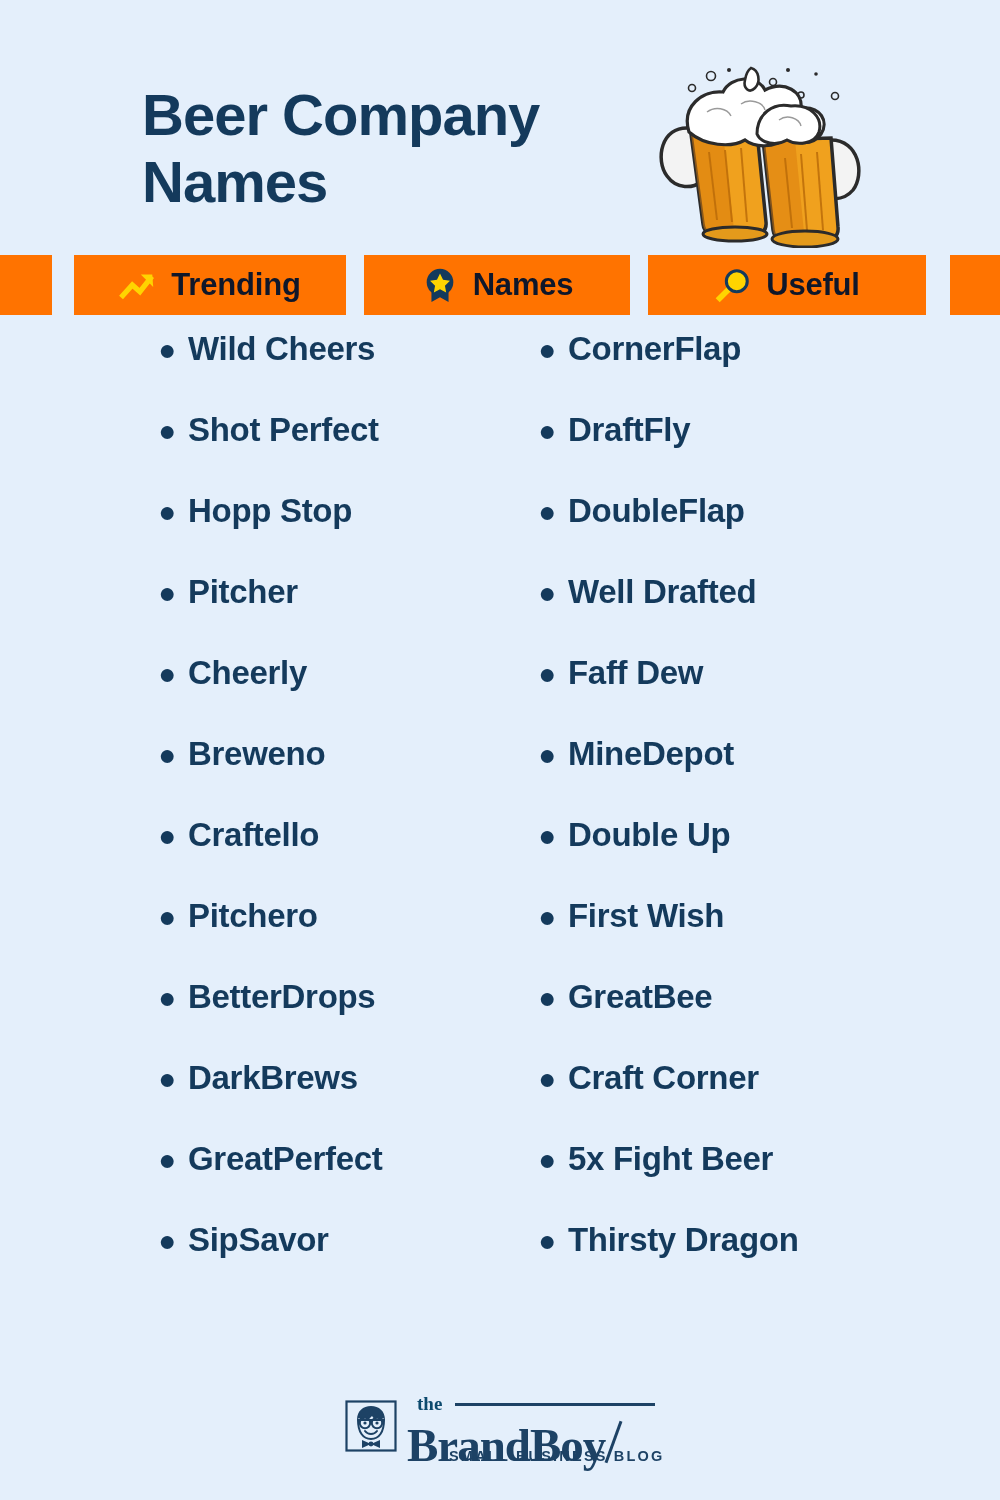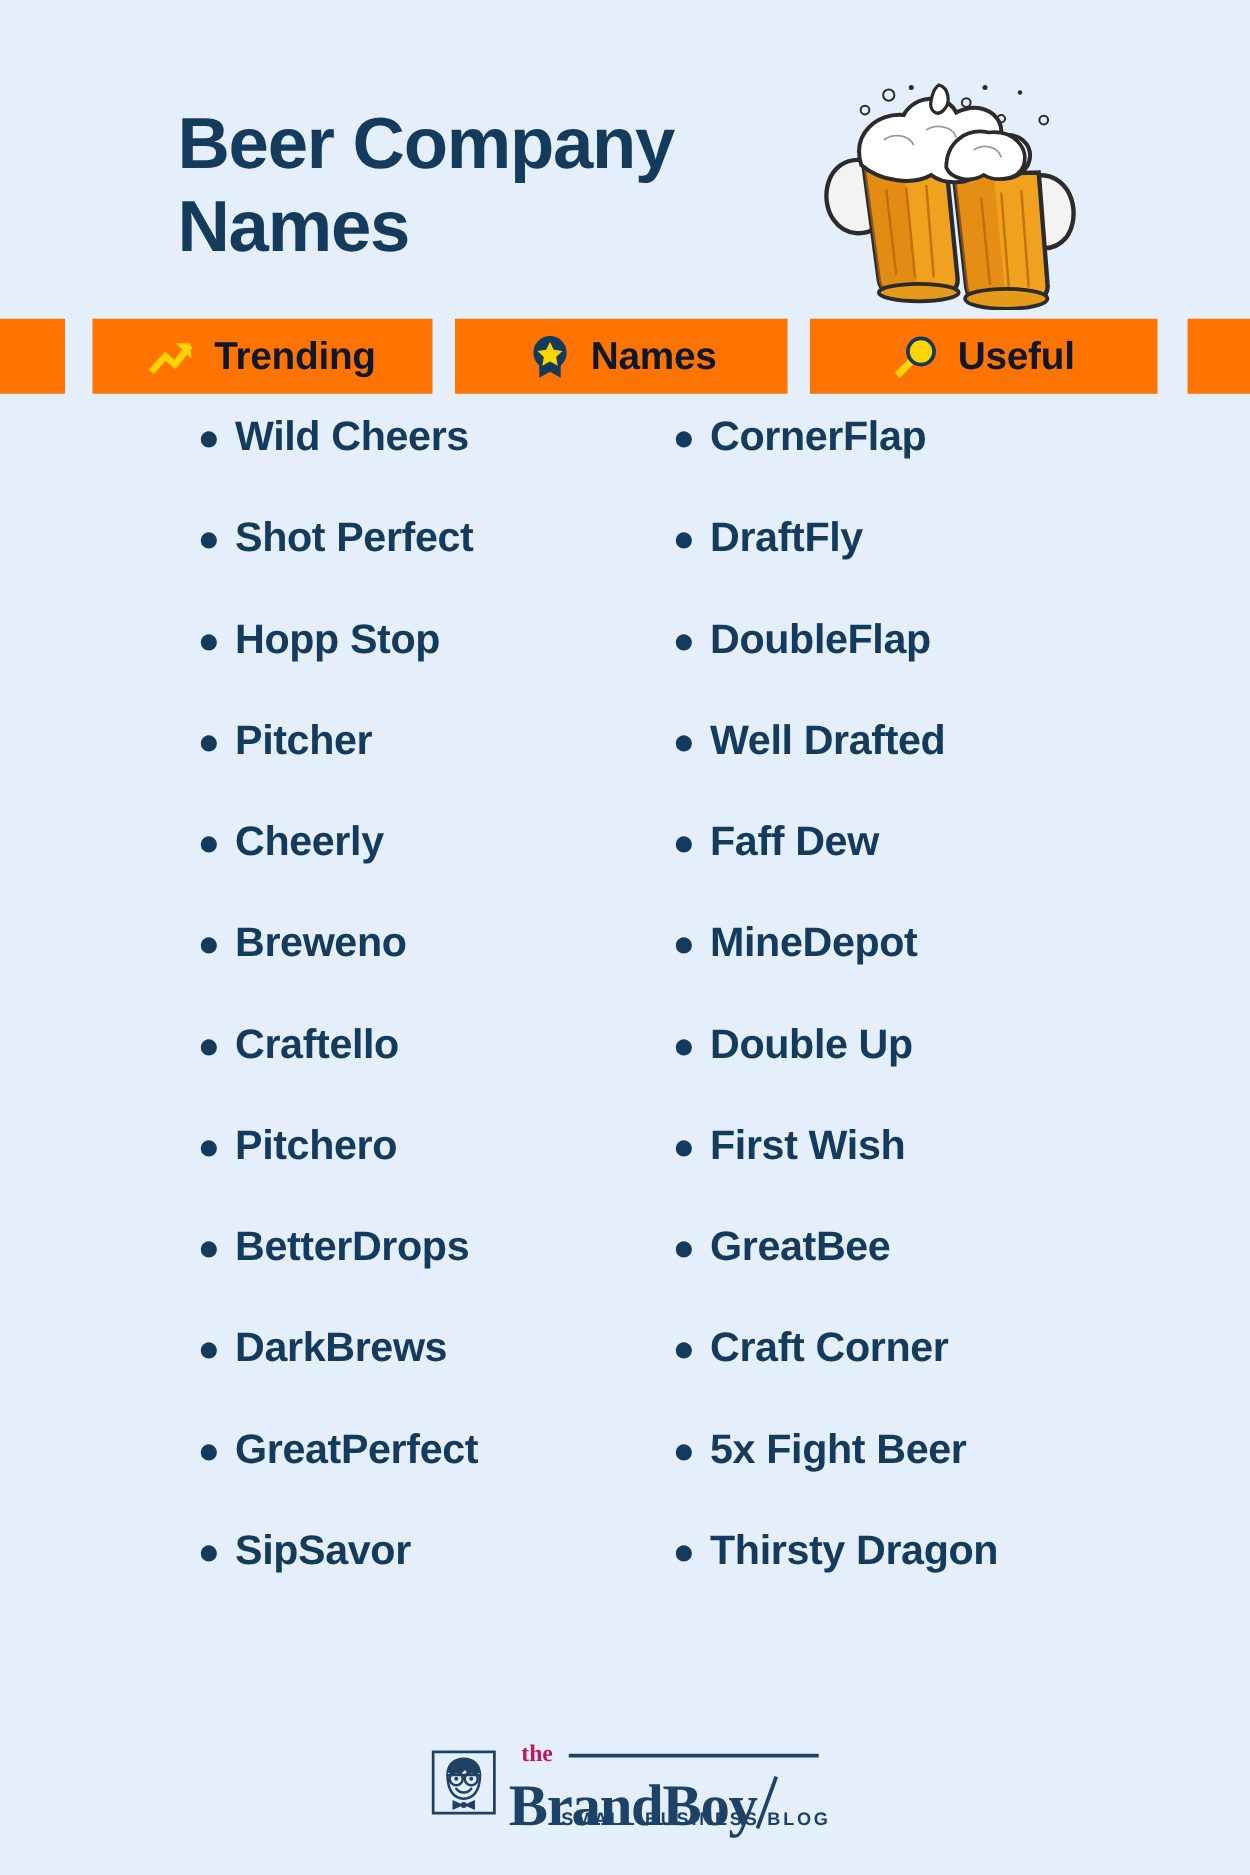--- a/index.html
+++ b/index.html
@@ -55,21 +55,21 @@
   .li .txt { flex:1 1 auto; }
 
   
   .footer { position:absolute; left:0; top:1390px; width:1000px; height:110px; }
   .logo { position:absolute; left:345px; top:8px; display:flex; align-items:flex-start; gap:10px; }
   .logo-mark { width:52px; height:52px; flex:0 0 auto; margin-top:2px; }
   .logo-words { position:relative; }
   .logo-the {
     position:absolute; left:10px; top:-4px;
     font-family:"Liberation Serif", serif;
-    font-size:19px; font-weight:bold; color:#be185d; line-height:1;
+    font-size:19px; font-weight:bold; color:#0c4a6e; line-height:1;
   }
   .logo-rule { position:absolute; left:48px; top:5px; width:200px; height:3px; background:#1d4265; }
   .logo-main {
     font-family:"Liberation Serif", serif;
     font-size:47px; font-weight:bold; color:#1d4265;
     line-height:1; letter-spacing:-1px; margin-top:24px;
   }
   .logo-sub {
     position:absolute; left:42px; top:50px;
     font-size:14.5px; font-weight:bold; color:#1d4265;

